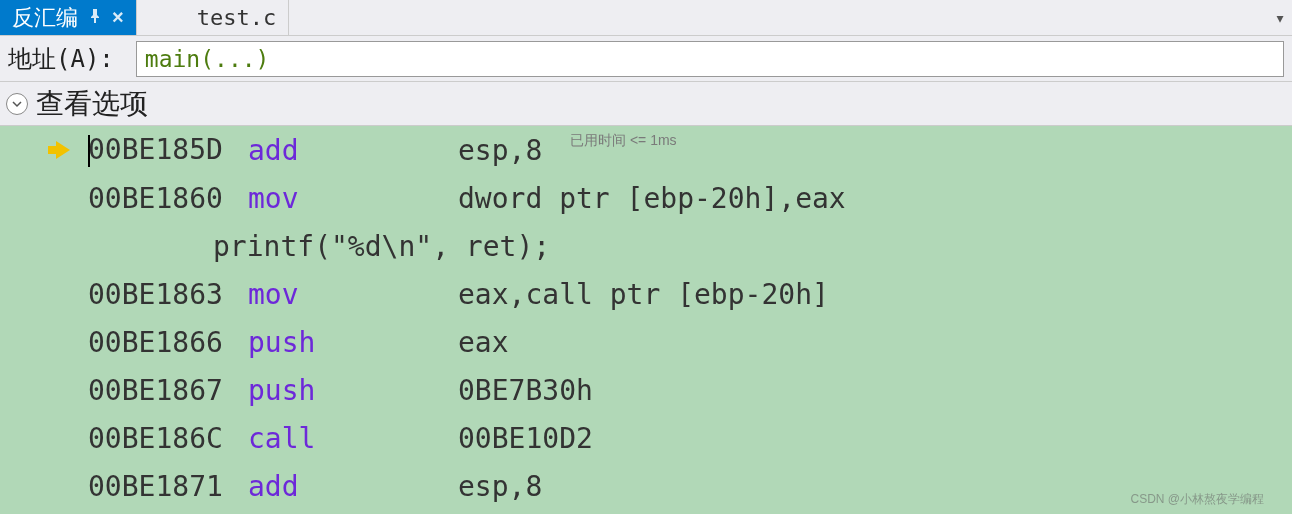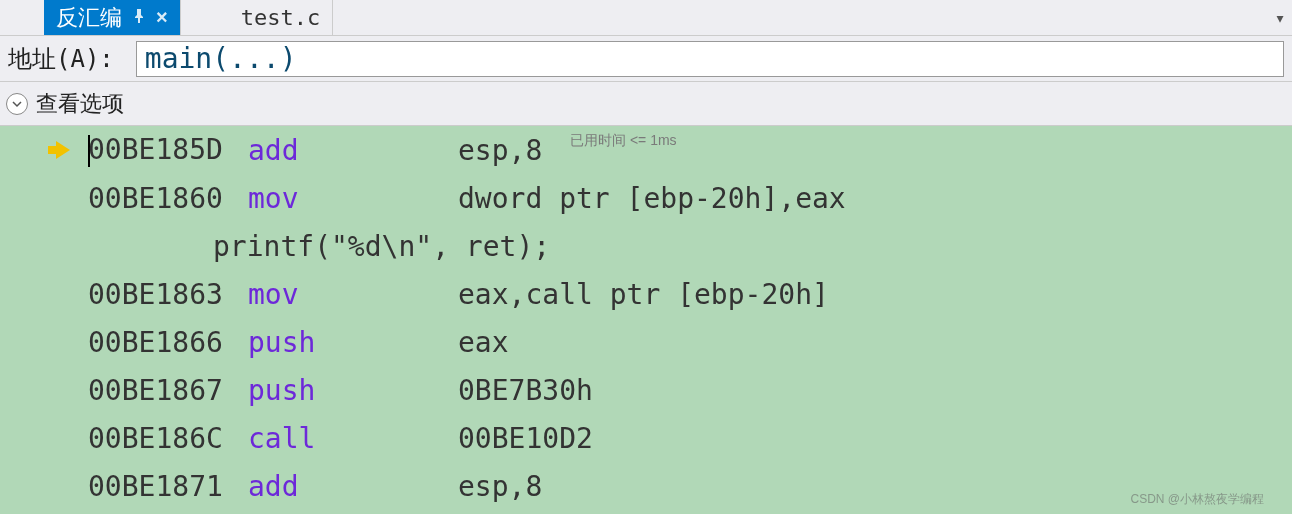--- a/index.html
+++ b/index.html
@@ -22,21 +22,20 @@
       display: flex;
       align-items: center;
       padding: 0 12px;
       font-size: 22px;
       cursor: pointer;
       border-right: 1px solid #ccc;
     }
     .tab.active {
       background: #007acc;
       color: #fff;
-      margin-left: 44px;
     }
     .tab.inactive {
       background: #eeeef2;
       color: #333;
       font-family: "Consolas", monospace;
       margin-left: 48px;
     }
     .tab .pin-icon, .tab .close-icon {
       margin-left: 10px;
       font-size: 16px;
@@ -64,24 +63,24 @@
       font-size: 24px;
       color: #222;
       margin-right: 22px;
       font-family: "Consolas", "Microsoft YaHei", monospace;
     }
     .address-input {
       flex: 1;
       height: 36px;
       border: 1px solid #999;
       background: #fff;
-      font-size: 28px;
+      font-size: 23px;
       font-family: "Consolas", monospace;
       padding: 0 8px;
-      color: #0c4a6e;
+      color: #4d7c0f;
     }
     .options-row {
       display: flex;
       align-items: center;
       height: 44px;
       background: #eeeef2;
       border-bottom: 1px solid #ccc;
       padding: 0 6px;
     }
     .expand-icon {
@@ -91,21 +90,21 @@
       border-radius: 50%;
       display: flex;
       align-items: center;
       justify-content: center;
       font-size: 12px;
       color: #555;
       margin-right: 8px;
       background: #fff;
     }
     .options-text {
-      font-size: 22px;
+      font-size: 28px;
       color: #222;
     }
     .code-area {
       background: #b1d8b7;
       height: calc(514px - 36px - 46px - 44px);
       font-family: "Consolas", monospace;
       font-size: 28px;
       position: relative;
       overflow: hidden;
     }

